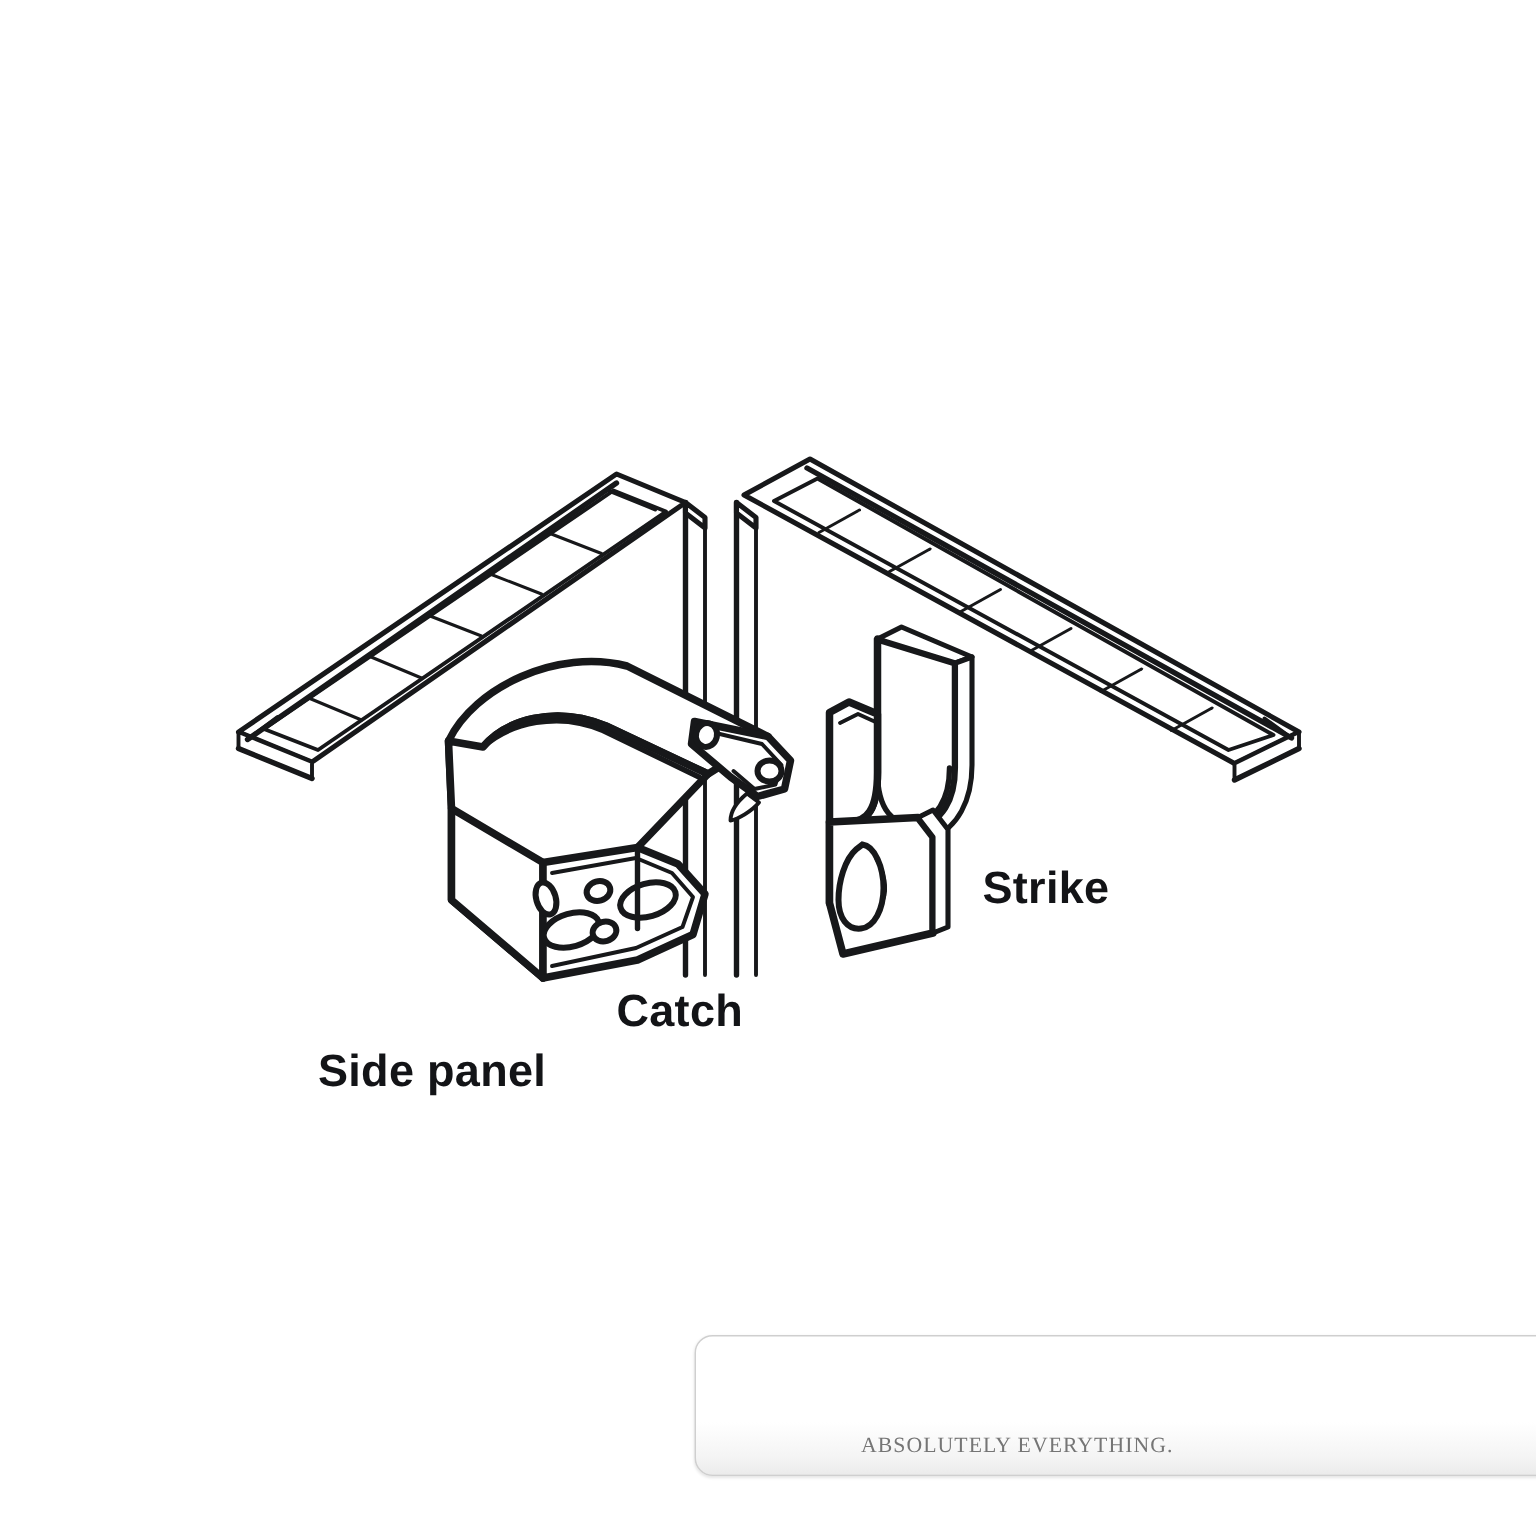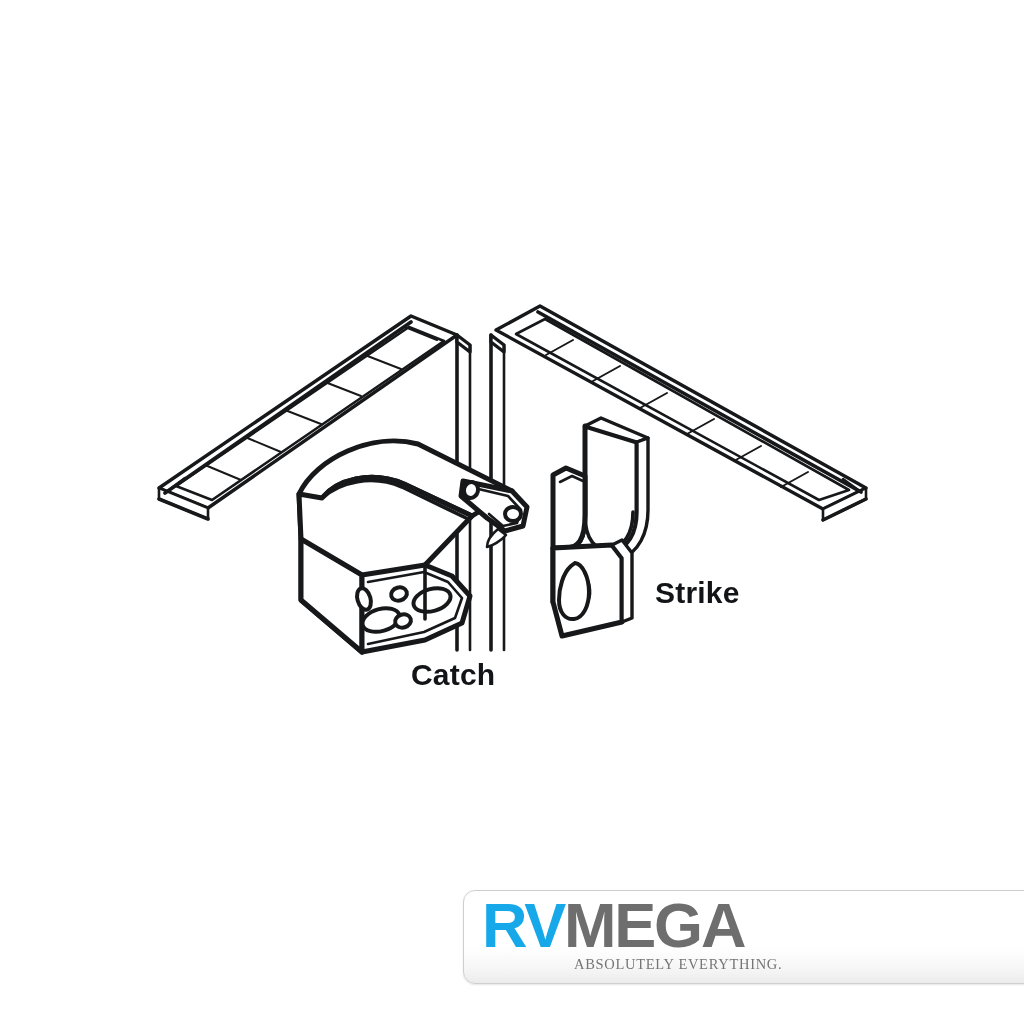--- a/index.html
+++ b/index.html
@@ -264,21 +264,19 @@
 
       <line class="ln ln-med" x1="553" y1="548" x2="612" y2="545"></line>
     </g>
 
   </svg>
 
   <div class="callout-label" id="label-strike">Strike</div>
 
   <div class="callout-label" id="label-catch">Catch</div>
 
+  <div class="callout-label" id="label-side-panel">Side panel</div>
 
   <div id="brand-logo">
-    <div id="brand-wordmark">
-      <span class="brand-rv">RV</span><span class="brand-mega">MEGA</span>
-    </div>
     <div id="brand-tagline">ABSOLUTELY EVERYTHING.</div>
   </div>
 
 </div>
 
 </body></html>

